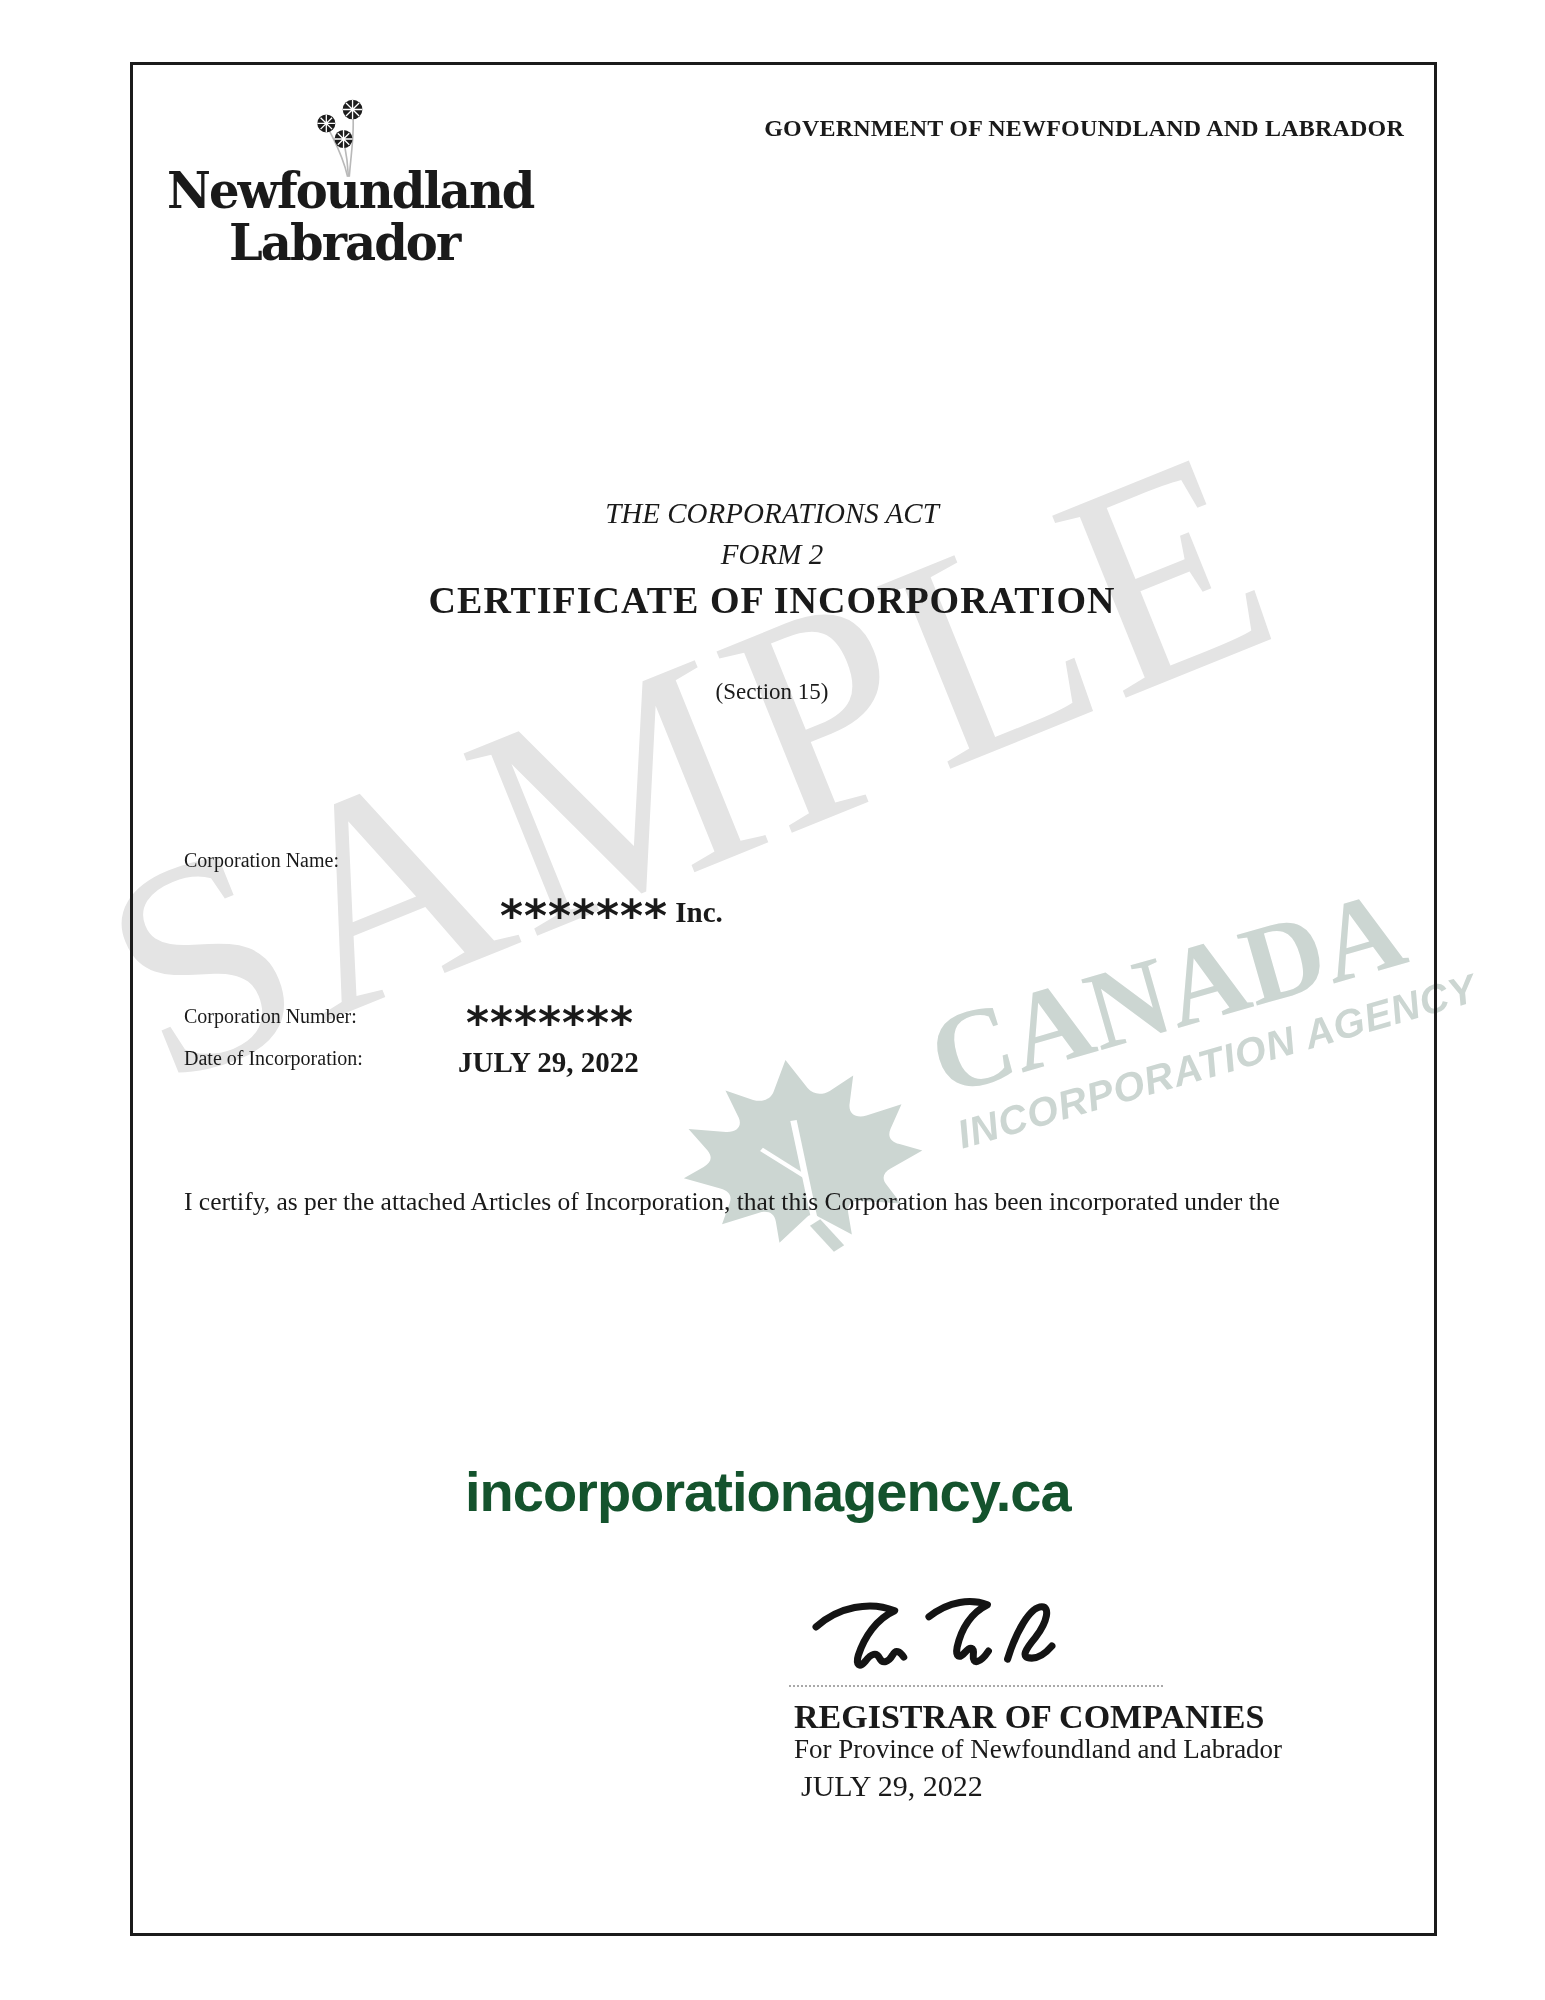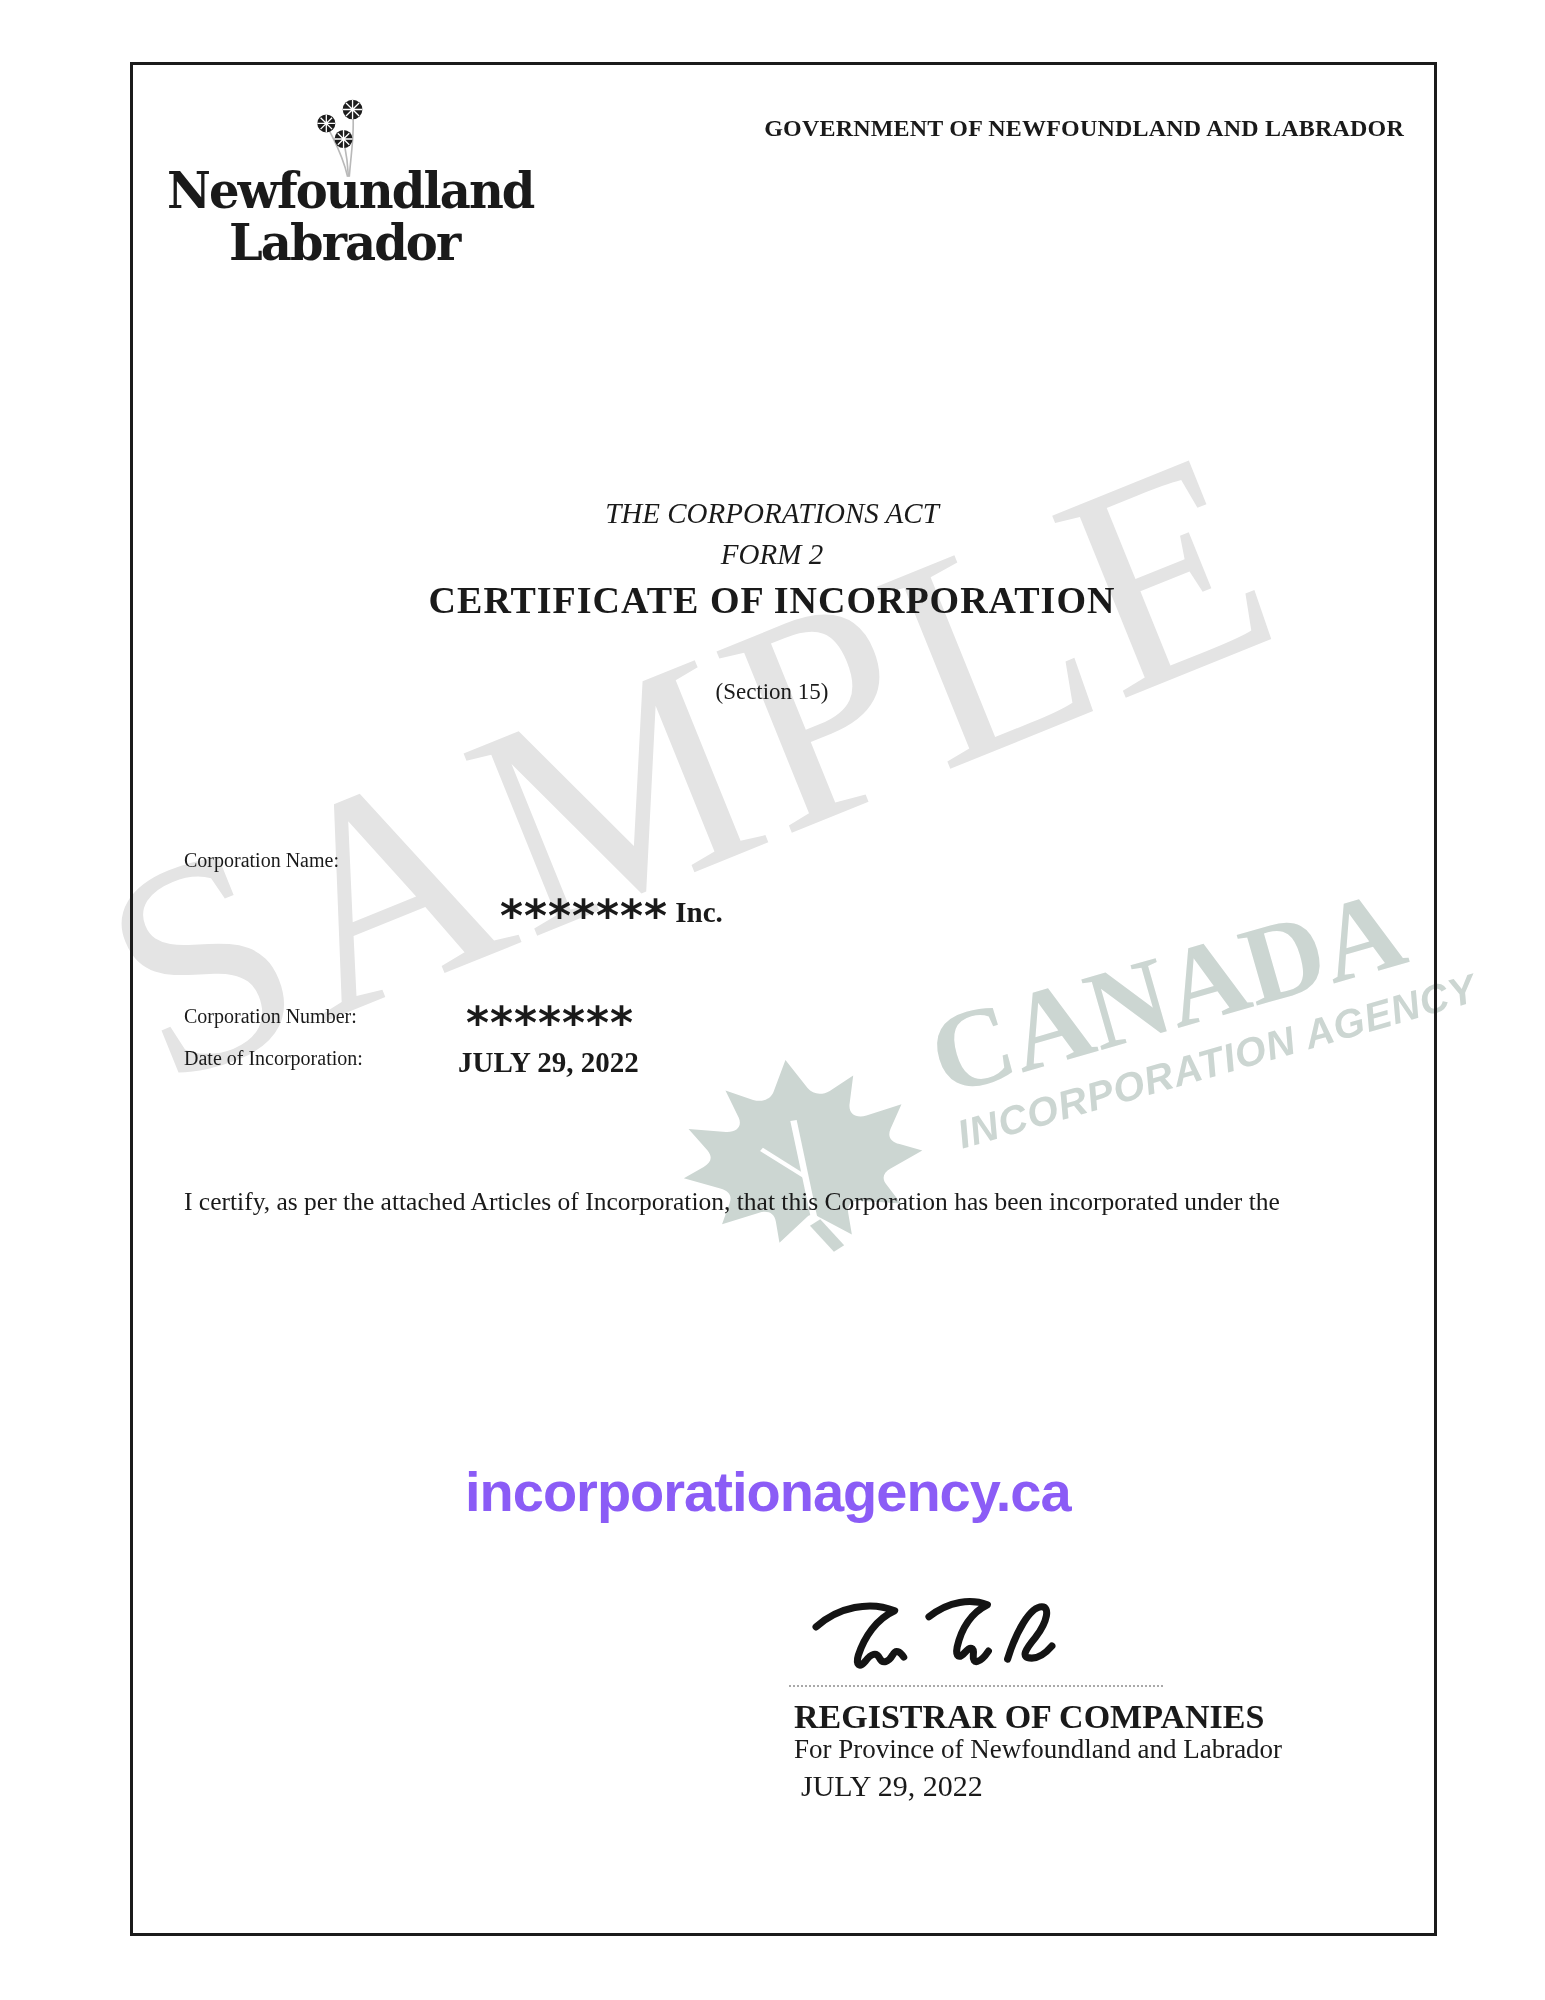--- a/index.html
+++ b/index.html
@@ -29,21 +29,21 @@
   .wm-agency {
     position:absolute; left:950px; top:1052px; width:430px; text-align:center;
     font-family:"Liberation Sans", sans-serif; font-weight:bold; font-style:italic;
     font-size:40px; line-height:48px; color:#ccd6d2; letter-spacing:1px;
     transform:rotate(-16deg); z-index:2; white-space:nowrap;
   }
   .wm-leaf { position:absolute; left:672px; top:1052px; width:258px; height:200px; z-index:2; }
   .wm-site {
     position:absolute; left:465px; top:1462px; width:630px;
     font-family:"Liberation Sans", sans-serif; font-weight:bold;
-    font-size:56px; line-height:60px; letter-spacing:-1px; color:#8b5cf6; z-index:3;
+    font-size:56px; line-height:60px; letter-spacing:-1px; color:#14532d; z-index:3;
     white-space:nowrap;
   }
 
   
   .content { position:absolute; inset:0; z-index:5; }
 
   .gov-header {
     position:absolute; top:103px; right:141px; font-weight:bold; font-size:24px;
     letter-spacing:0.2px; white-space:nowrap;margin-top:12px;
   }

